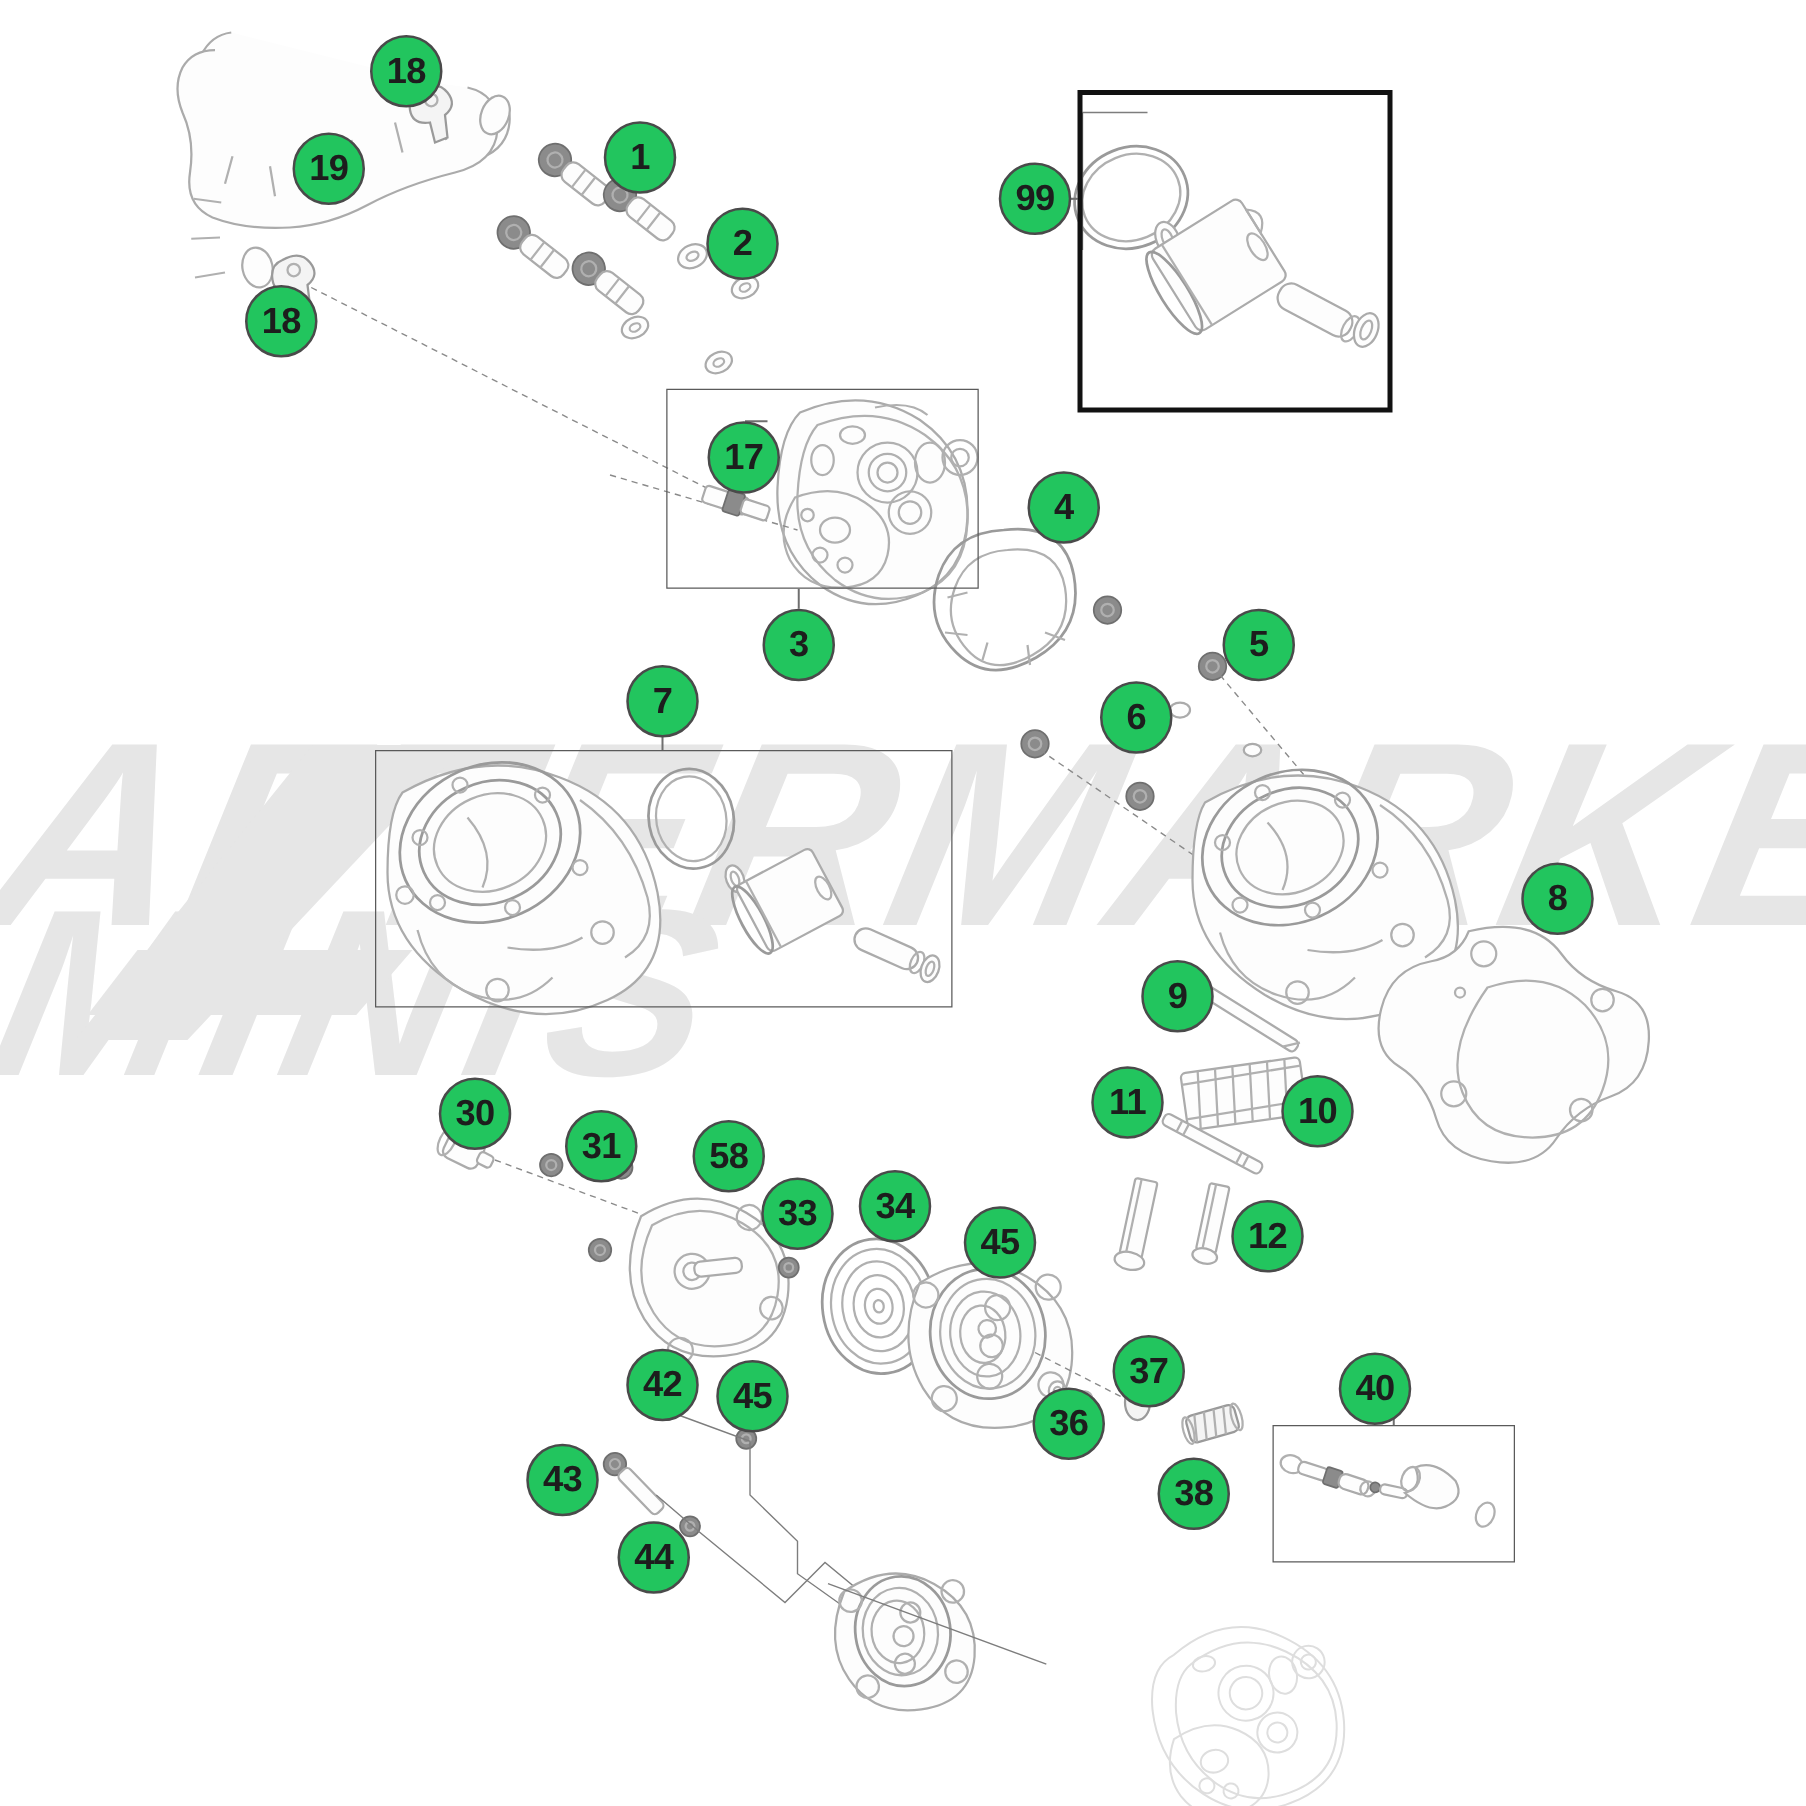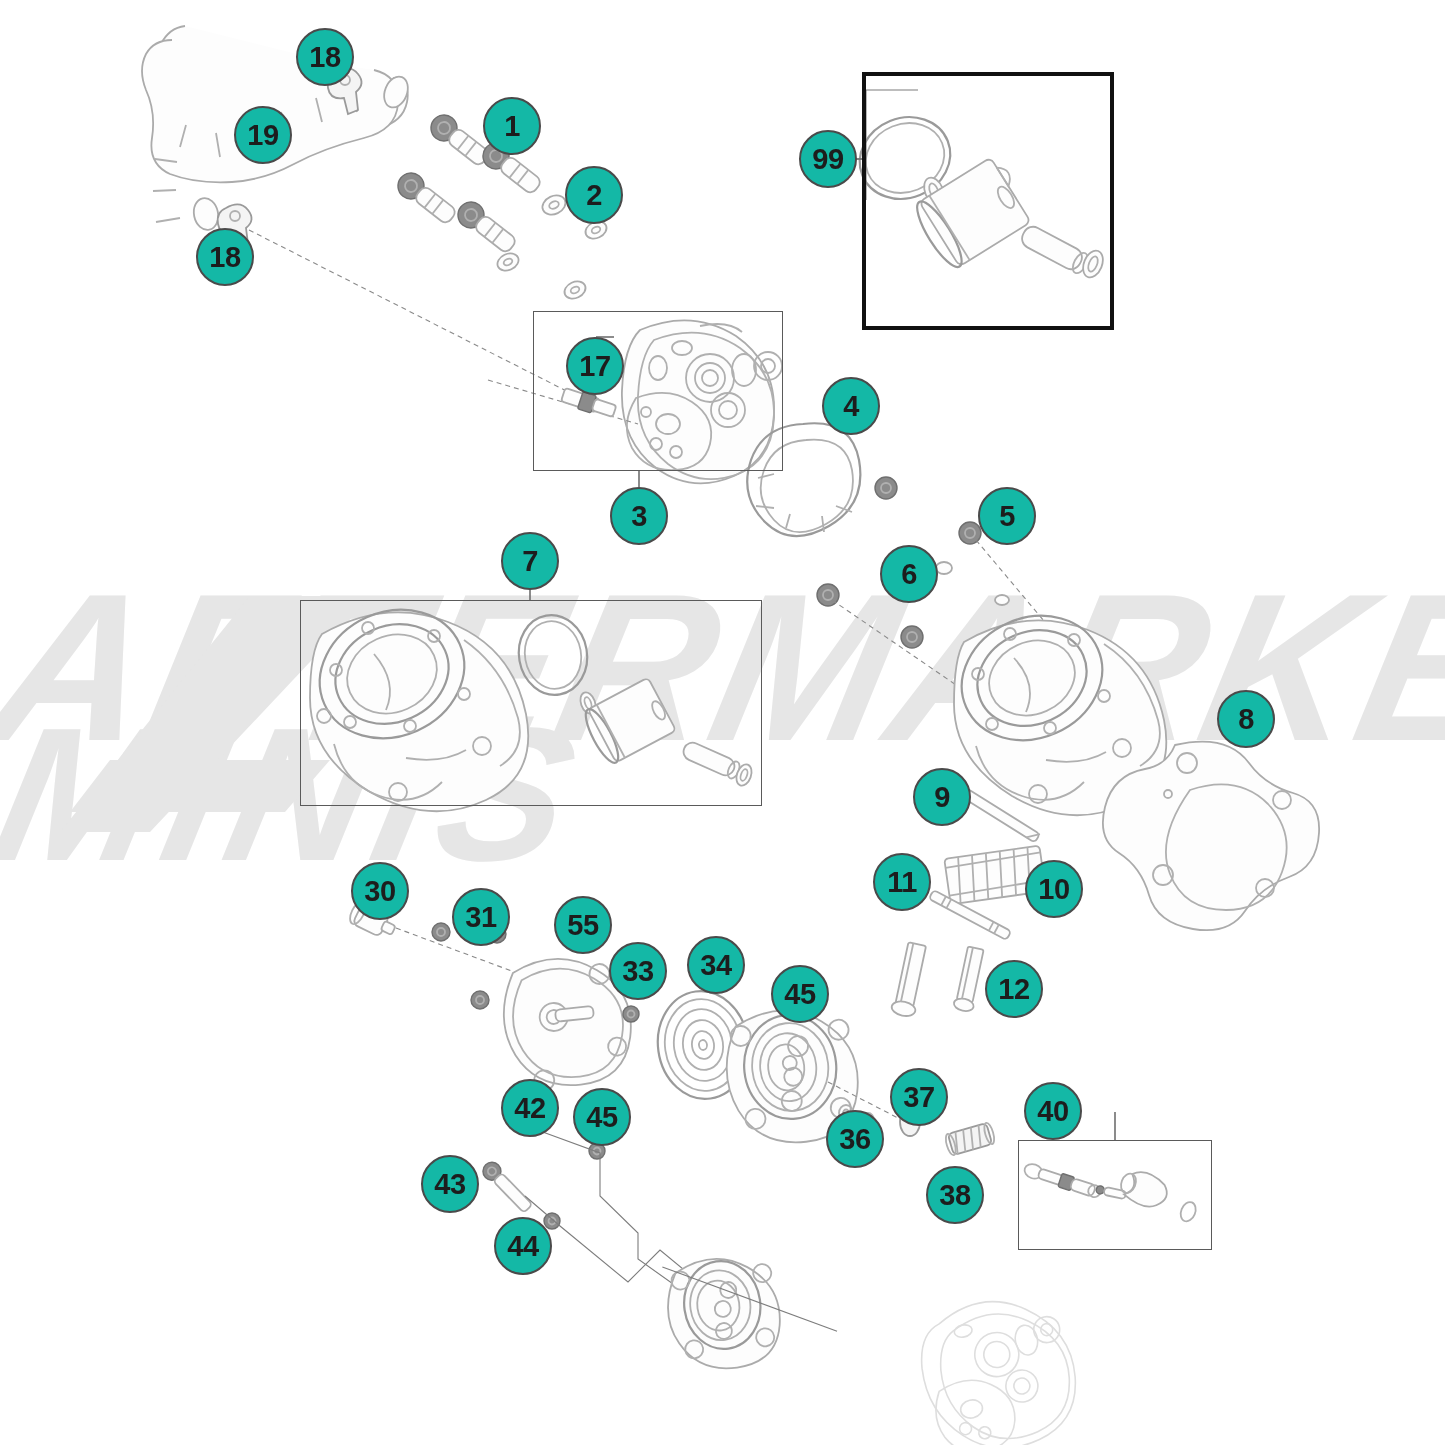--- a/index.html
+++ b/index.html
@@ -22,21 +22,21 @@
   .art-layer{
     position:absolute;inset:0;
     z-index:2;pointer-events:none;
   }
   
   .callout{
     position:absolute;
     width:58px;height:58px;
     border-radius:50%;
     border:2.4px solid #4a4a4a;
-    background:#14b8a6;
+    background:#22c55e;
     box-sizing:border-box;
     display:flex;align-items:center;justify-content:center;
     font-size:29px;
     font-weight:bold;
     color:#1d1d1d;
     letter-spacing:-0.5px;
     z-index:6;
     font-family:"Liberation Sans", sans-serif;
   }
   
@@ -547,27 +547,27 @@
       <div class="callout" style="left: 978px; top: 487px;">5</div>
       <div class="callout" style="left: 880px; top: 545px;">6</div>
       <div class="callout" style="left: 501px; top: 532px;">7</div>
       <div class="callout" style="left: 1217px; top: 690px;">8</div>
       <div class="callout" style="left: 913px; top: 768px;">9</div>
       <div class="callout" style="left: 873px; top: 853px;">11</div>
       <div class="callout" style="left: 1025px; top: 860px;">10</div>
       <div class="callout" style="left: 985px; top: 960px;">12</div>
       <div class="callout" style="left: 351px; top: 862px; text-align: center;">30</div>
       <div class="callout" style="left: 452px; top: 888px;">31</div>
-      <div class="callout" style="left: 554px; top: 896px;">55</div>
+      <div class="callout" style="left: 554px; top: 896px;">58</div>
       <div class="callout" style="left: 609px; top: 942px;">33</div>
       <div class="callout" style="left: 687px; top: 936px;">34</div>
       <div class="callout" style="left: 771px; top: 965px;">45</div>
       <div class="callout" style="left: 826px; top: 1110px;">36</div>
       <div class="callout" style="left: 890px; top: 1068px;">37</div>
       <div class="callout" style="left: 926px; top: 1166px; text-align: right;">38</div>
-      <div class="callout" style="left: 1024px; top: 1082px; text-align: right;">40</div>
+      <div class="callout" style="left: 1071px; top: 1082px; text-align: right;">40</div>
       <div class="callout" style="left: 501px; top: 1079px;">42</div>
       <div class="callout" style="left: 573px; top: 1088px;">45</div>
       <div class="callout" style="left: 421px; top: 1155px;">43</div>
       <div class="callout" style="left: 494px; top: 1217px;">44</div>
     </div>
 
 </div>
 
 </body></html>

